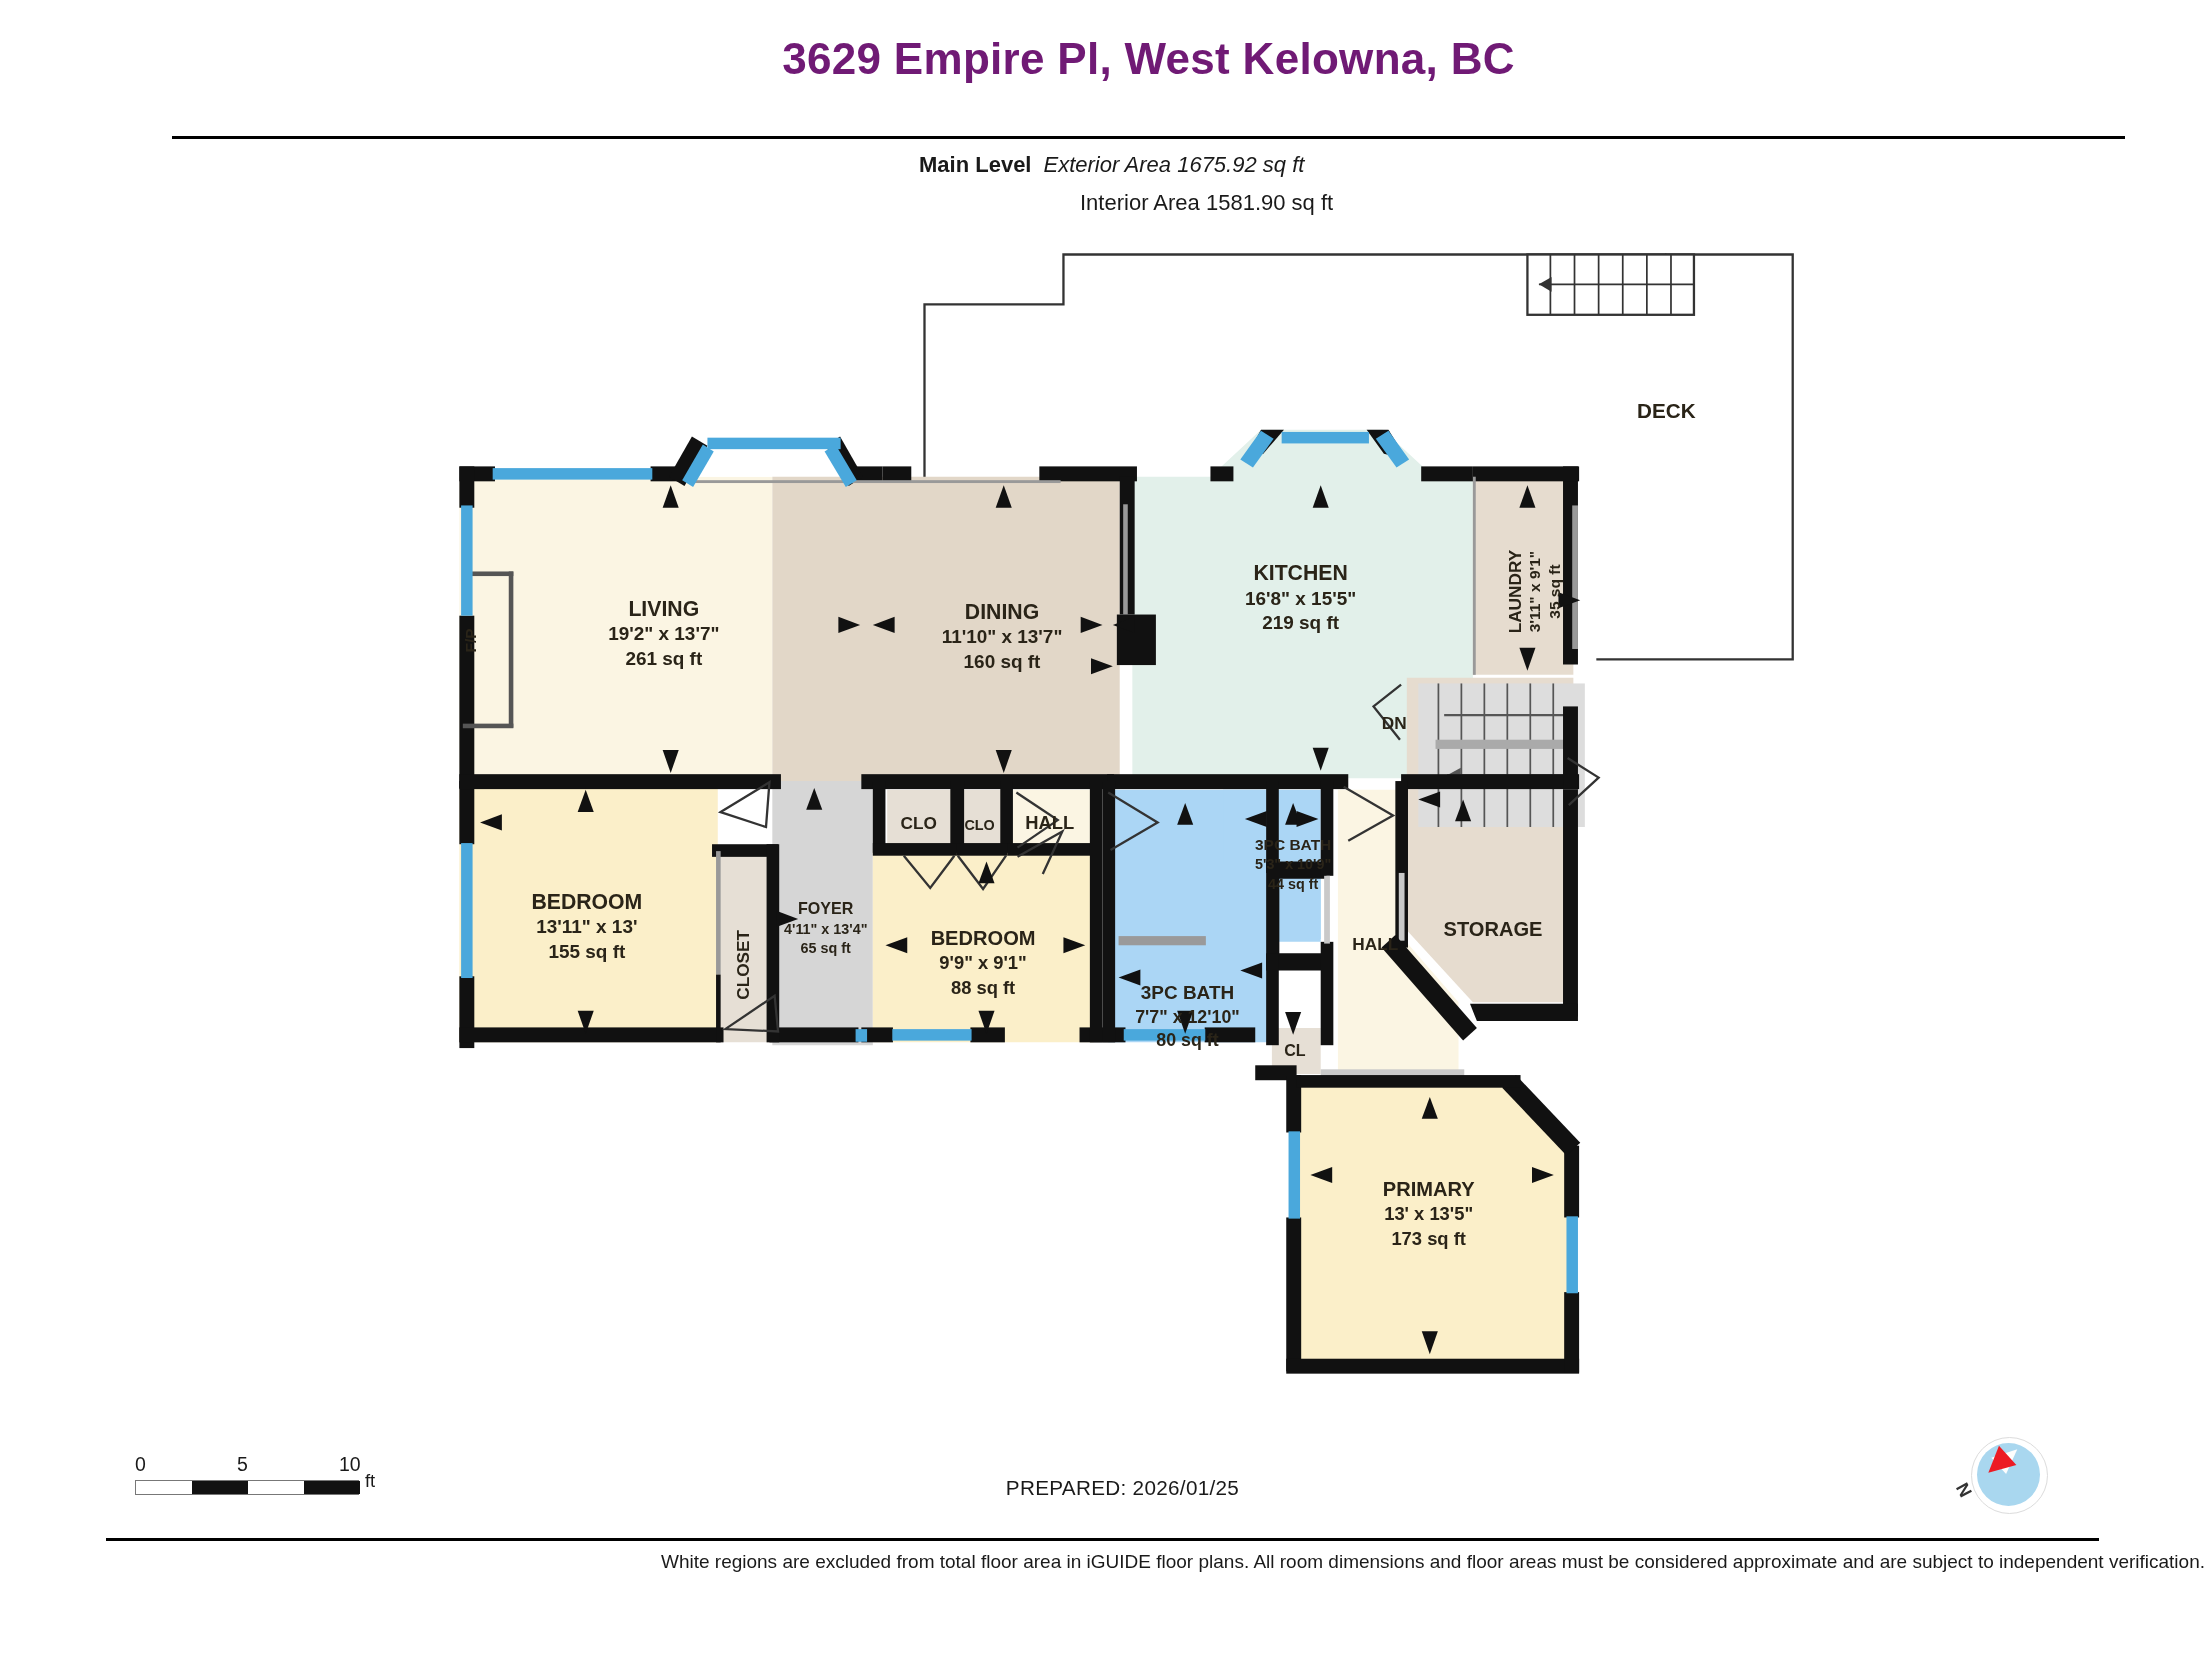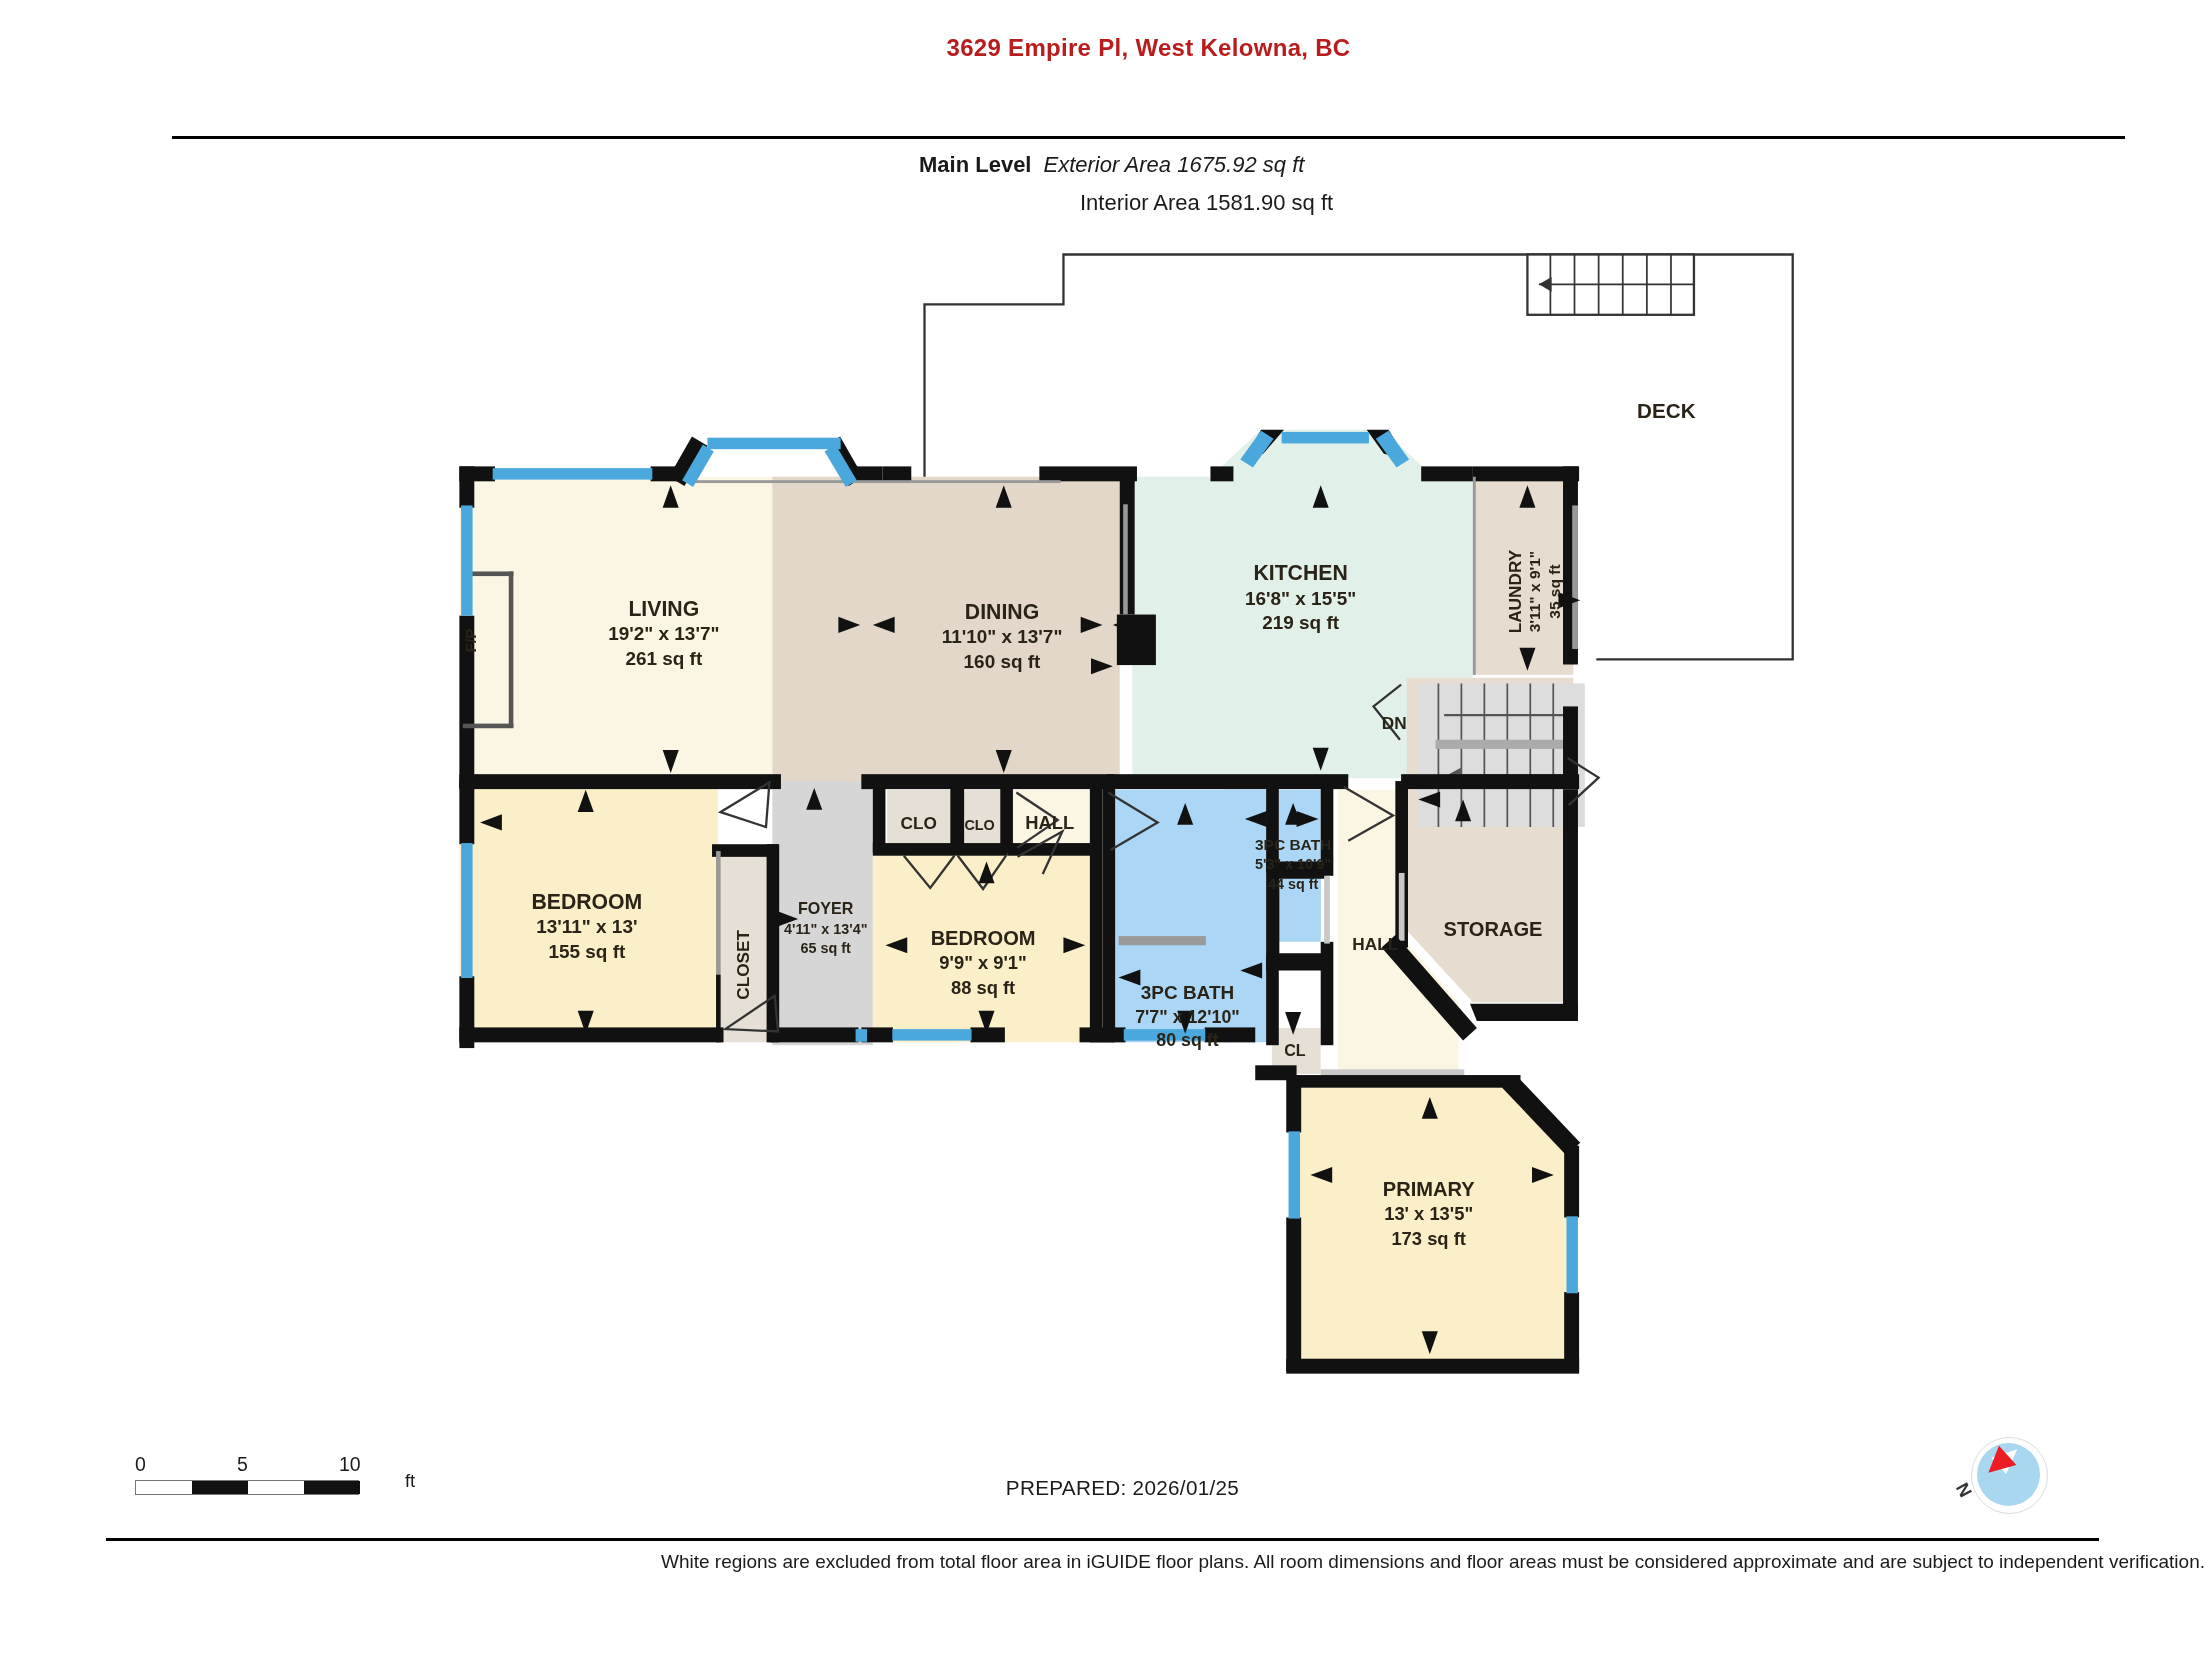--- a/index.html
+++ b/index.html
@@ -70,24 +70,24 @@
   }
   #realtor-word sup { font-size: 12.6px; vertical-align: super; }
 
   #title-block {
     position: absolute;
     left: 115px; top: 34px;
     width: 2010px;
   }
   #plan-title {
     text-align: center;
-    font-size: 24px;
+    font-size: 44px;
     font-weight: bold;
     letter-spacing: 0.3px;
-    color: #b91c1c;
+    color: #701a75;
     padding-left: 57px;
   }
   #title-rule {
     position: absolute;
     left: 172px; top: 136px;
     width: 1953px; height: 3.4px;
     background: #000;
   }
   #level-line {
     position: absolute;
@@ -130,21 +130,20 @@
   }
   .scale-seg {
     position: absolute; top: 0; height: 12.6px;
     background: #111;
   }
   .seg1 { left: 56px; width: 56px; }
   .seg2 { left: 168px; width: 56px; }
   .scale-ft {
     position: absolute; left: 230px; top: 17px;
     font-size: 18.4px;
-    margin-left: 40px;
   }
 
   #prepared {
     position: absolute;
     left: 0; top: 1476px;
     width: 2205px;
     text-align: center;
     font-size: 20.7px;
     letter-spacing: 0.3px;
     margin-left: 20px;

